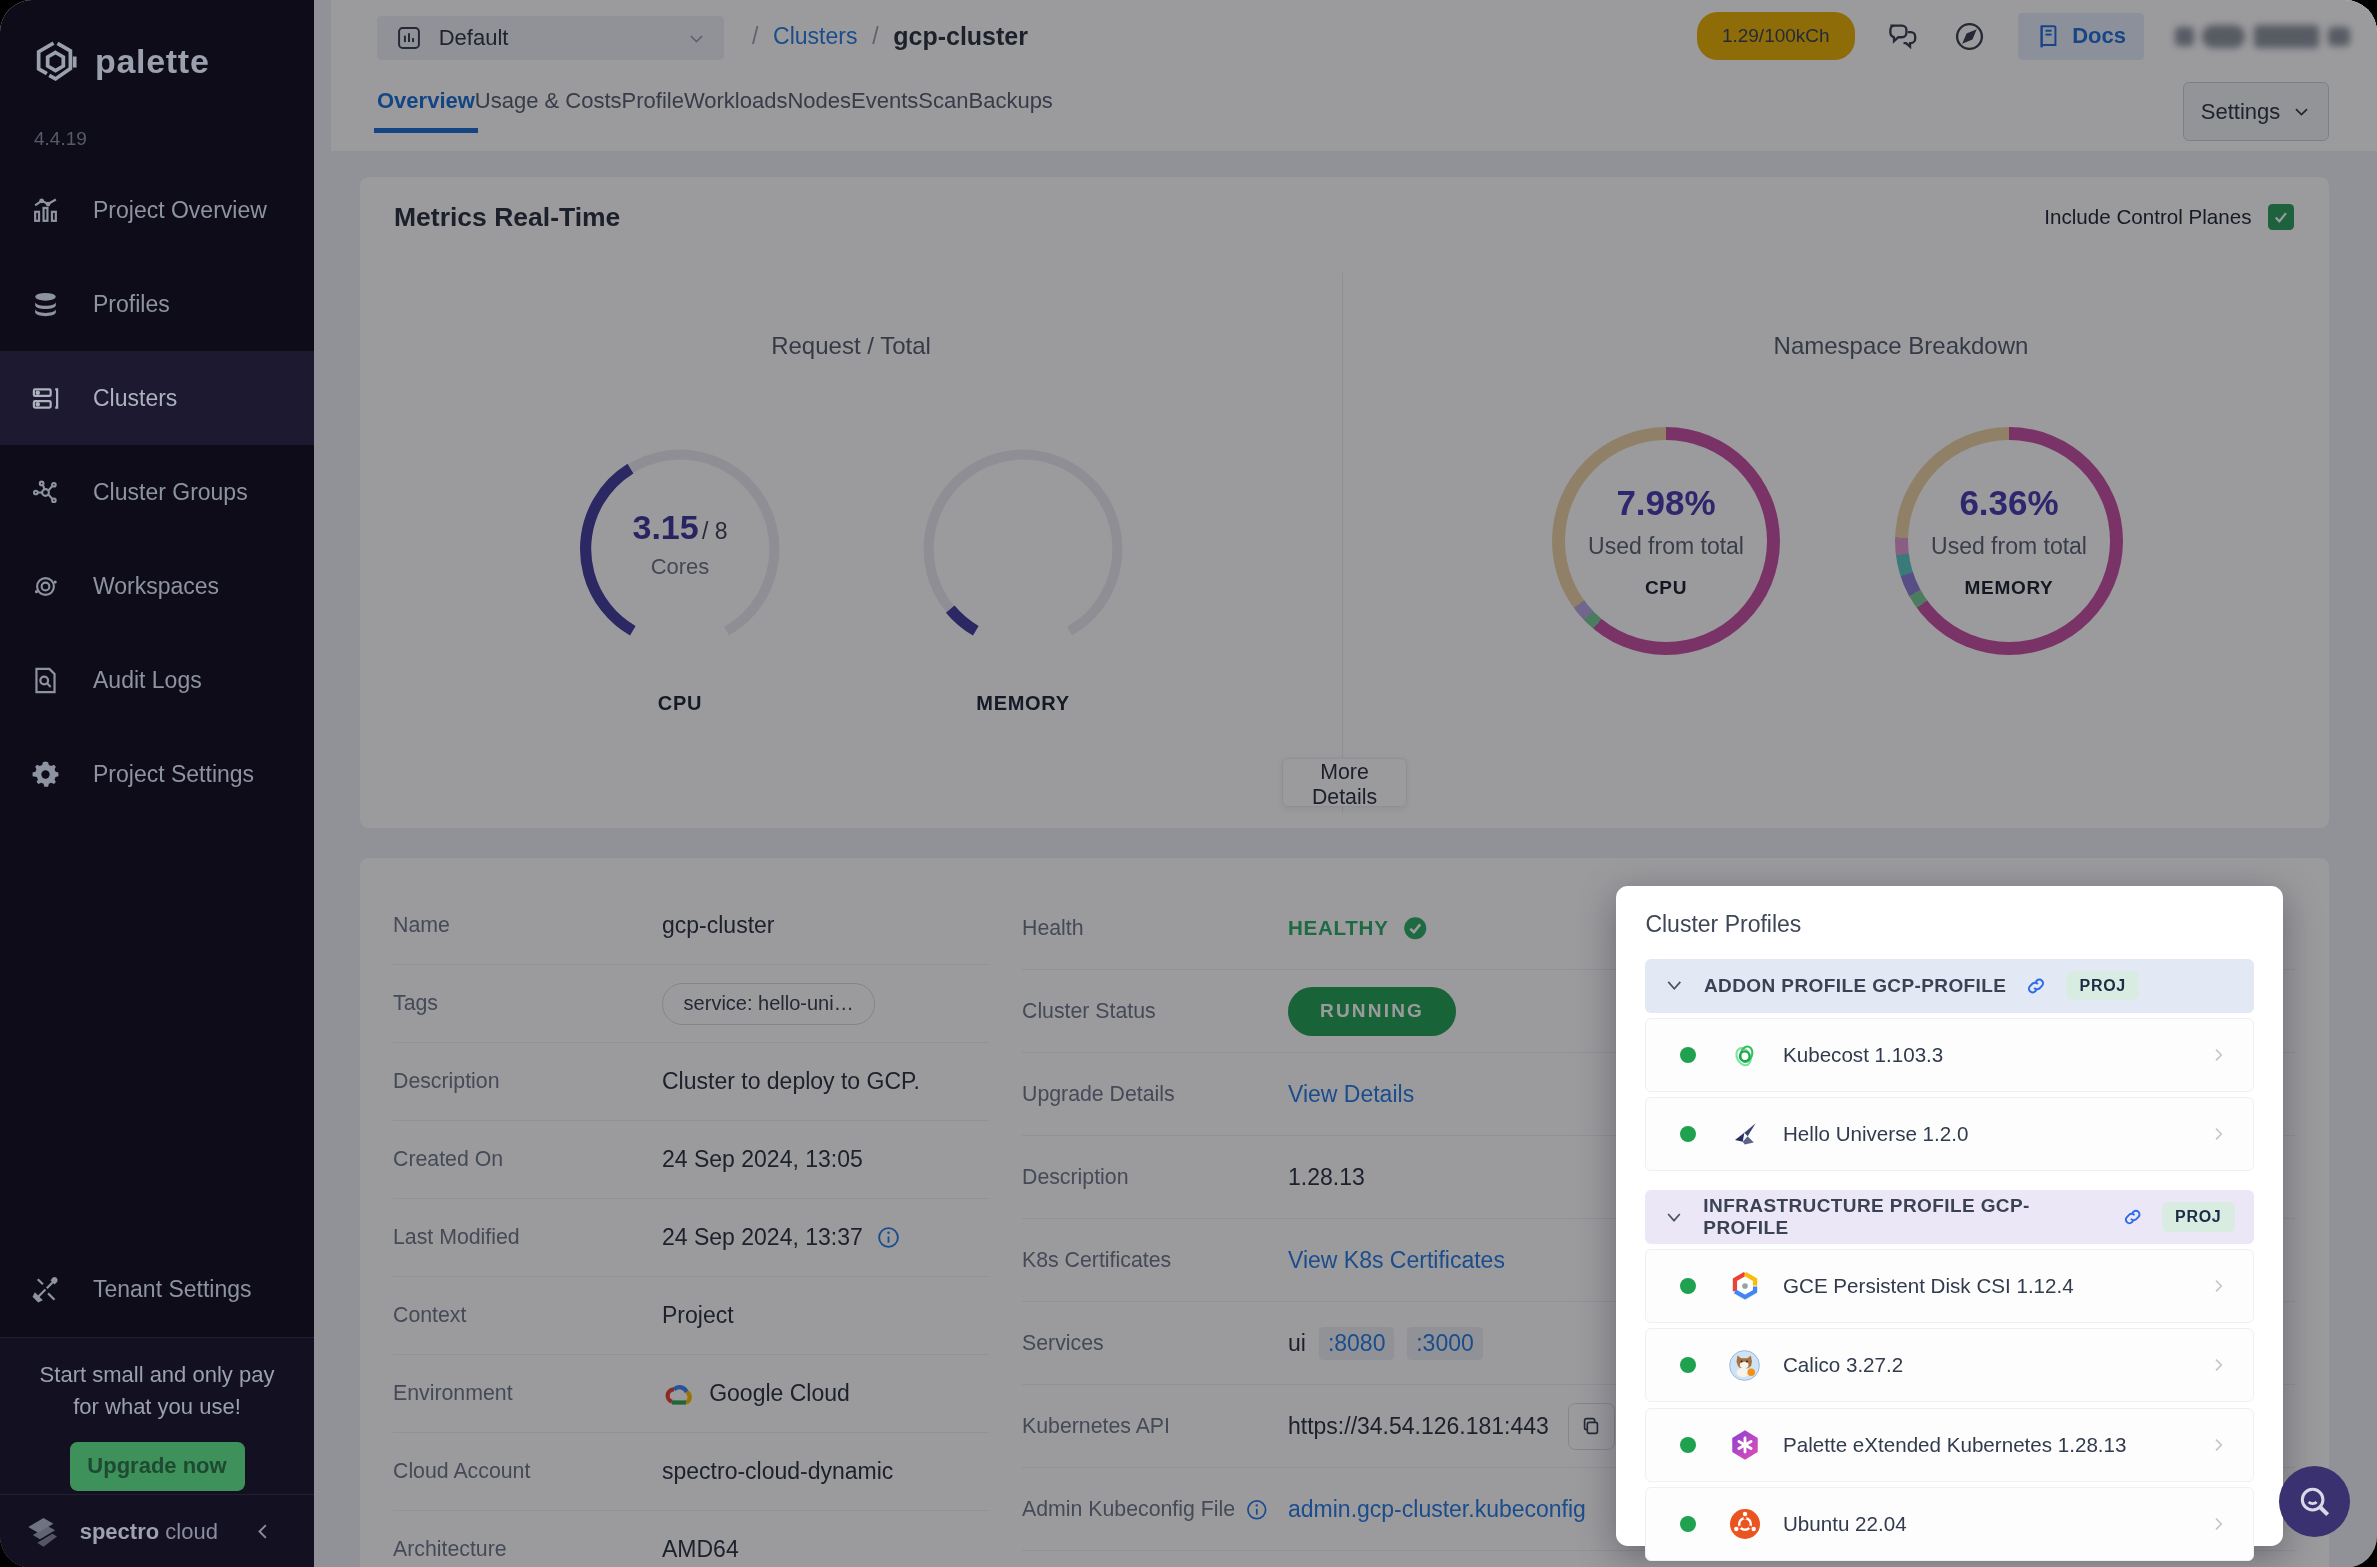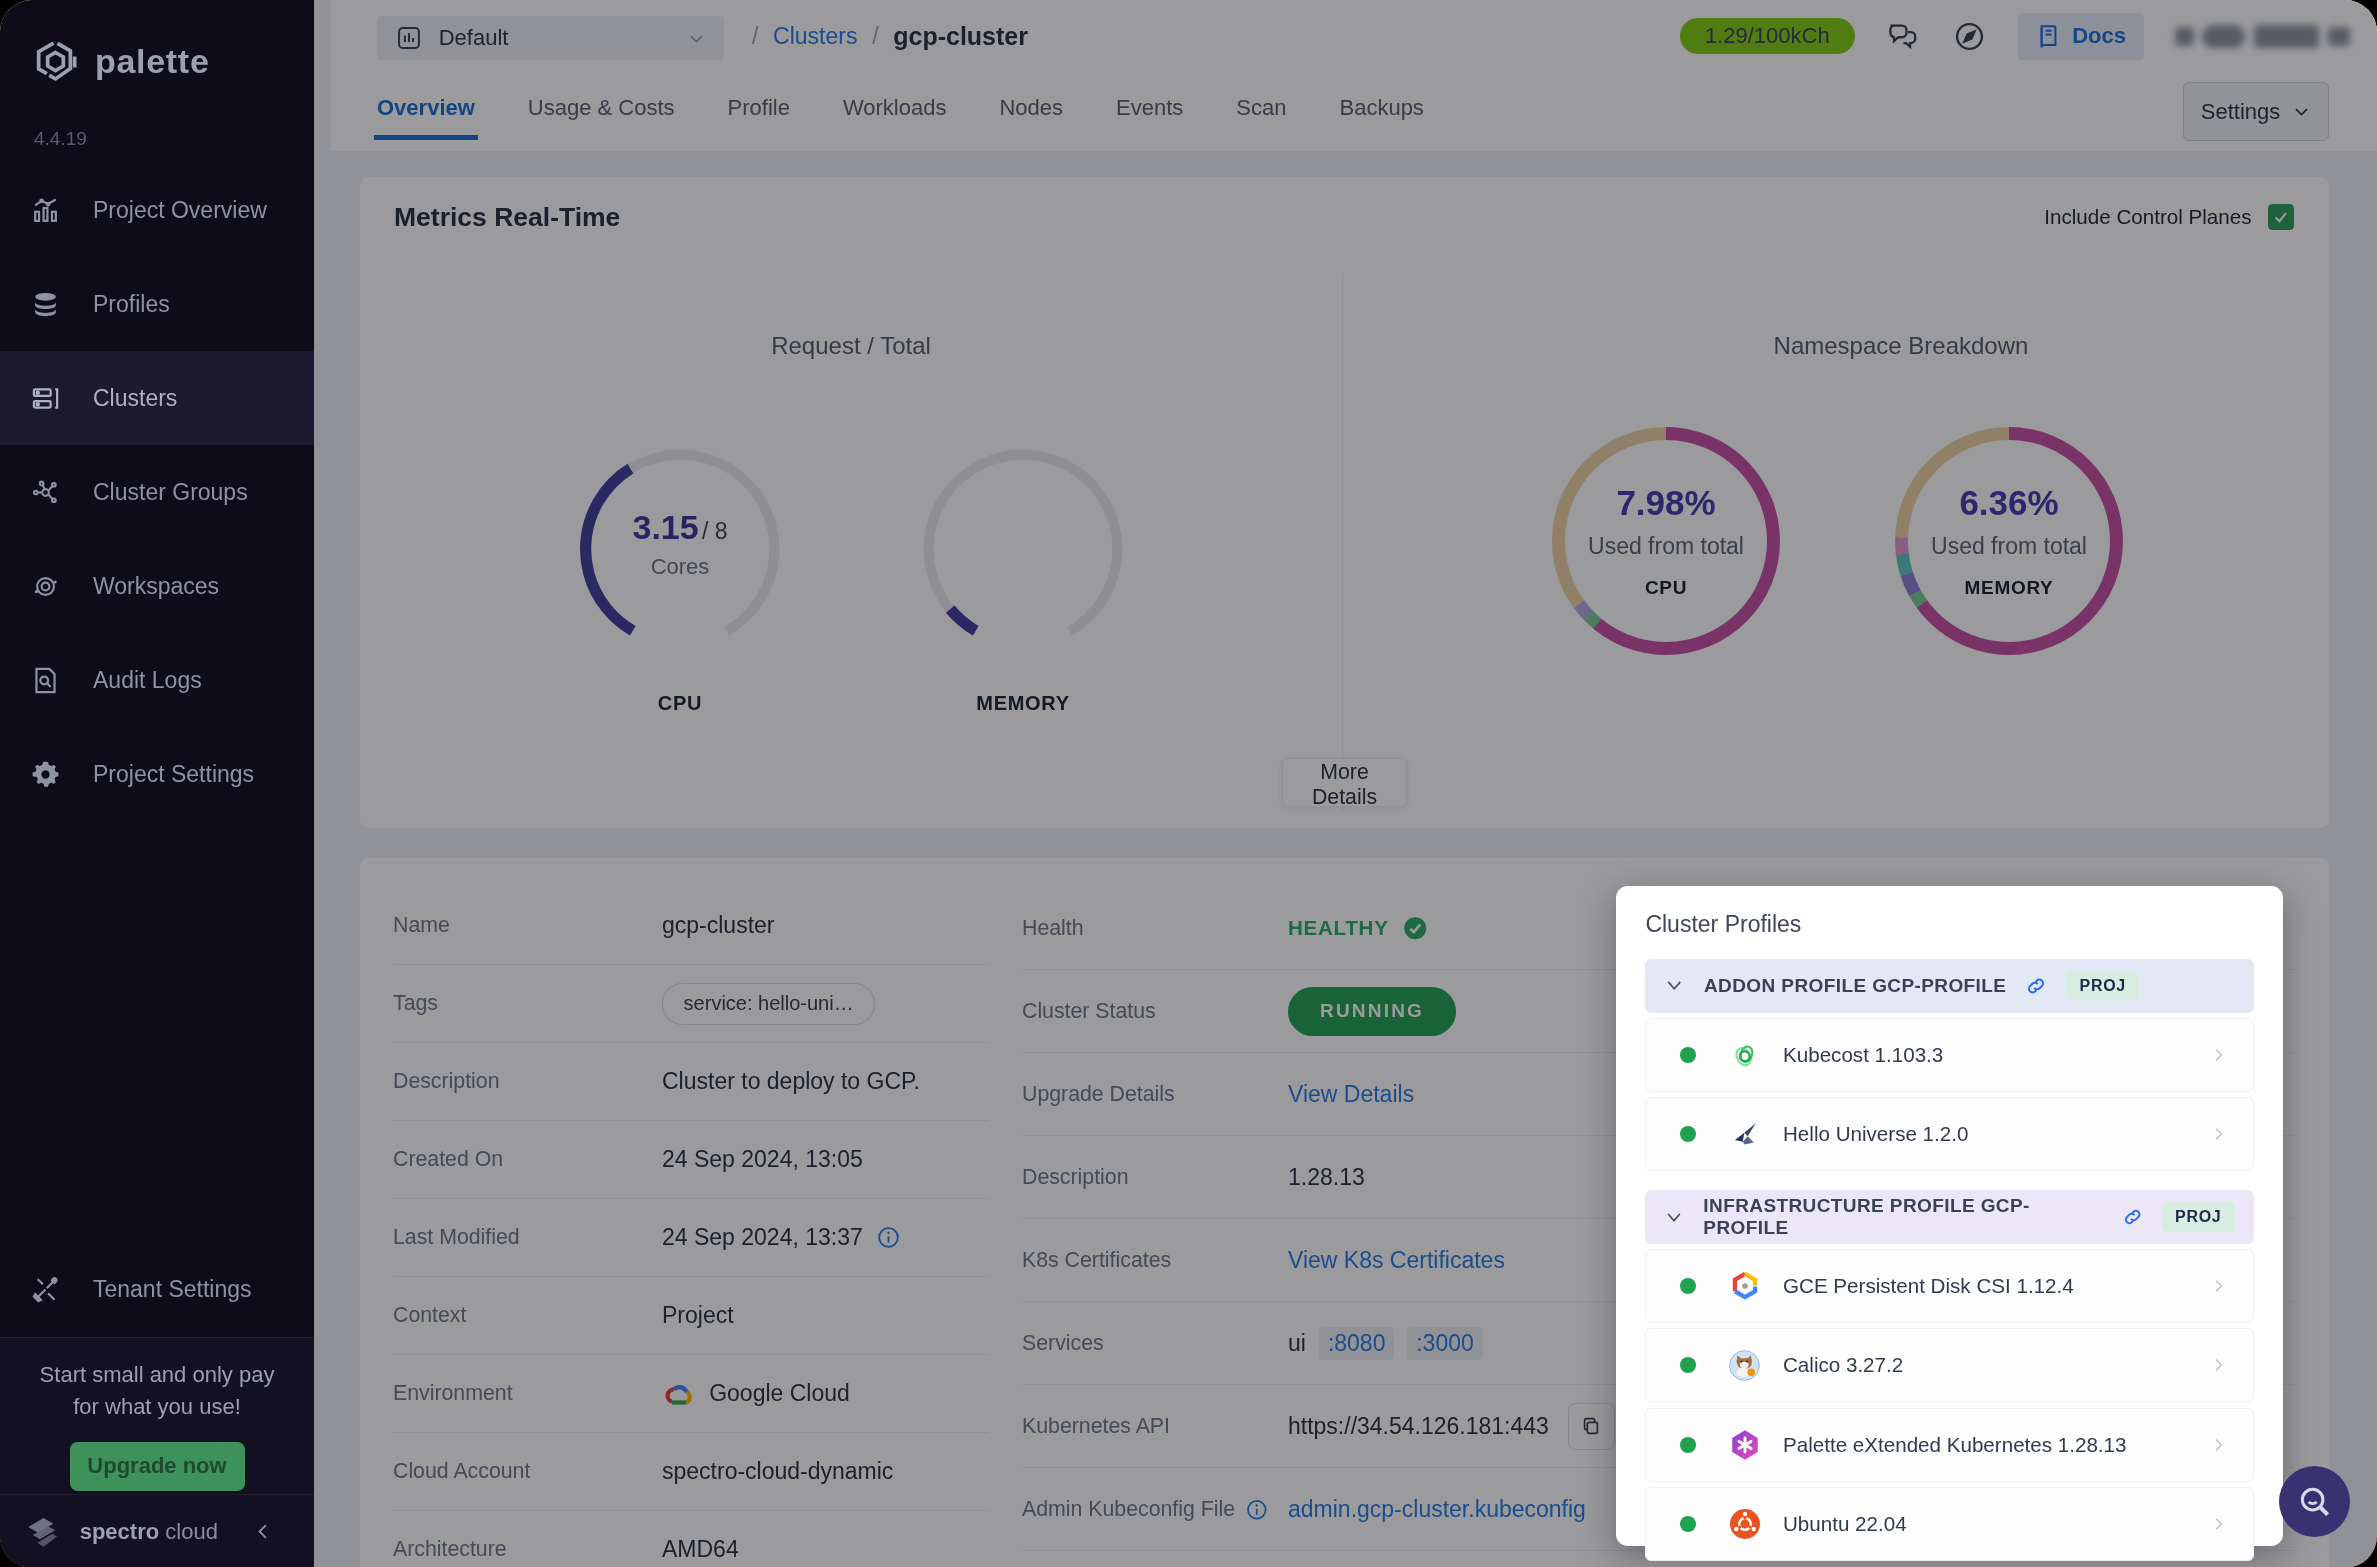--- a/index.html
+++ b/index.html
@@ -33,28 +33,28 @@
   .topbar{position:absolute;left:17px;top:0;width:100%;height:151px;background:#fff;}
   .proj-select{position:absolute;left:46px;top:16px;width:347px;height:44px;background:#eef0f3;border-radius:4.4px;
     display:flex;align-items:center;padding:0 17.7px;box-sizing:border-box;cursor:pointer;}
   .proj-select .ps-label{margin-left:16px;font-size:22px;color:#303846;}
   .ps-chev{margin-left:auto;width:19px;height:19px;opacity:.55;}
   .breadcrumb{position:absolute;left:421px;top:22px;display:flex;align-items:center;gap:14.7px;font-size:23px;}
   .bc-sep{color:#9aa1ad;}
   .bc-link{color:#2a7de1;cursor:pointer;}
   .bc-current{color:#2e3542;font-weight:600;font-size:25px;}
   .top-right{position:absolute;right:44px;top:10.3px;height:52px;display:flex;align-items:center;gap:31px;}
-  .credits{height:36px;padding:0 25px;background:#84cc16;border-radius:20.6px;display:flex;align-items:center;
-    font-size:22px;color:#3c4352;cursor:pointer;}
+  .credits{height:48px;padding:0 25px;background:#eab308;border-radius:20.6px;display:flex;align-items:center;
+    font-size:19px;color:#3c4352;cursor:pointer;}
   .tb-icon{width:35px;height:35px;cursor:pointer;}
   .docs-btn{display:flex;align-items:center;gap:10.3px;height:47px;padding:0 17.7px;background:#e7edf8;border-radius:4.4px;
     font-size:22px;color:#2470d8;font-weight:600;cursor:pointer;}
   .user-blur{display:flex;align-items:center;gap:8.8px;filter:blur(3.7px);}
   .ub{background:#8f959e;border-radius:4.4px;}
-  .tabs{position:absolute;left:46px;top:88px;display:flex;gap:53px;align-items:center;height:59px;}
+  .tabs{position:absolute;left:46px;top:88px;display:flex;align-items:flex-start;height:59px;}
   .tab{font-size:22px;color:#5a6170;padding-bottom:19px;cursor:pointer;position:relative;}
   .tab.active{color:#1f6fd0;font-weight:600;}
   .tab.active::after{content:"";position:absolute;left:-2.9px;right:-2.9px;bottom:0;height:5.2px;background:#1f6fd0;}
   .settings-btn{position:absolute;right:65px;top:82px;width:144px;height:57px;background:#f2f3f6;border:0.7px solid #ccd1d9;
     border-radius:5.9px;display:flex;align-items:center;justify-content:center;gap:11.8px;font-size:22px;color:#2f3743;cursor:pointer;}
 
   .card{position:absolute;background:#fff;border-radius:8.8px;}
   
   .metrics{left:46px;top:177px;width:1969px;height:651px;}
   .m-title{position:absolute;left:34px;top:25px;font-size:26.5px;font-weight:600;color:#2c3340;}

